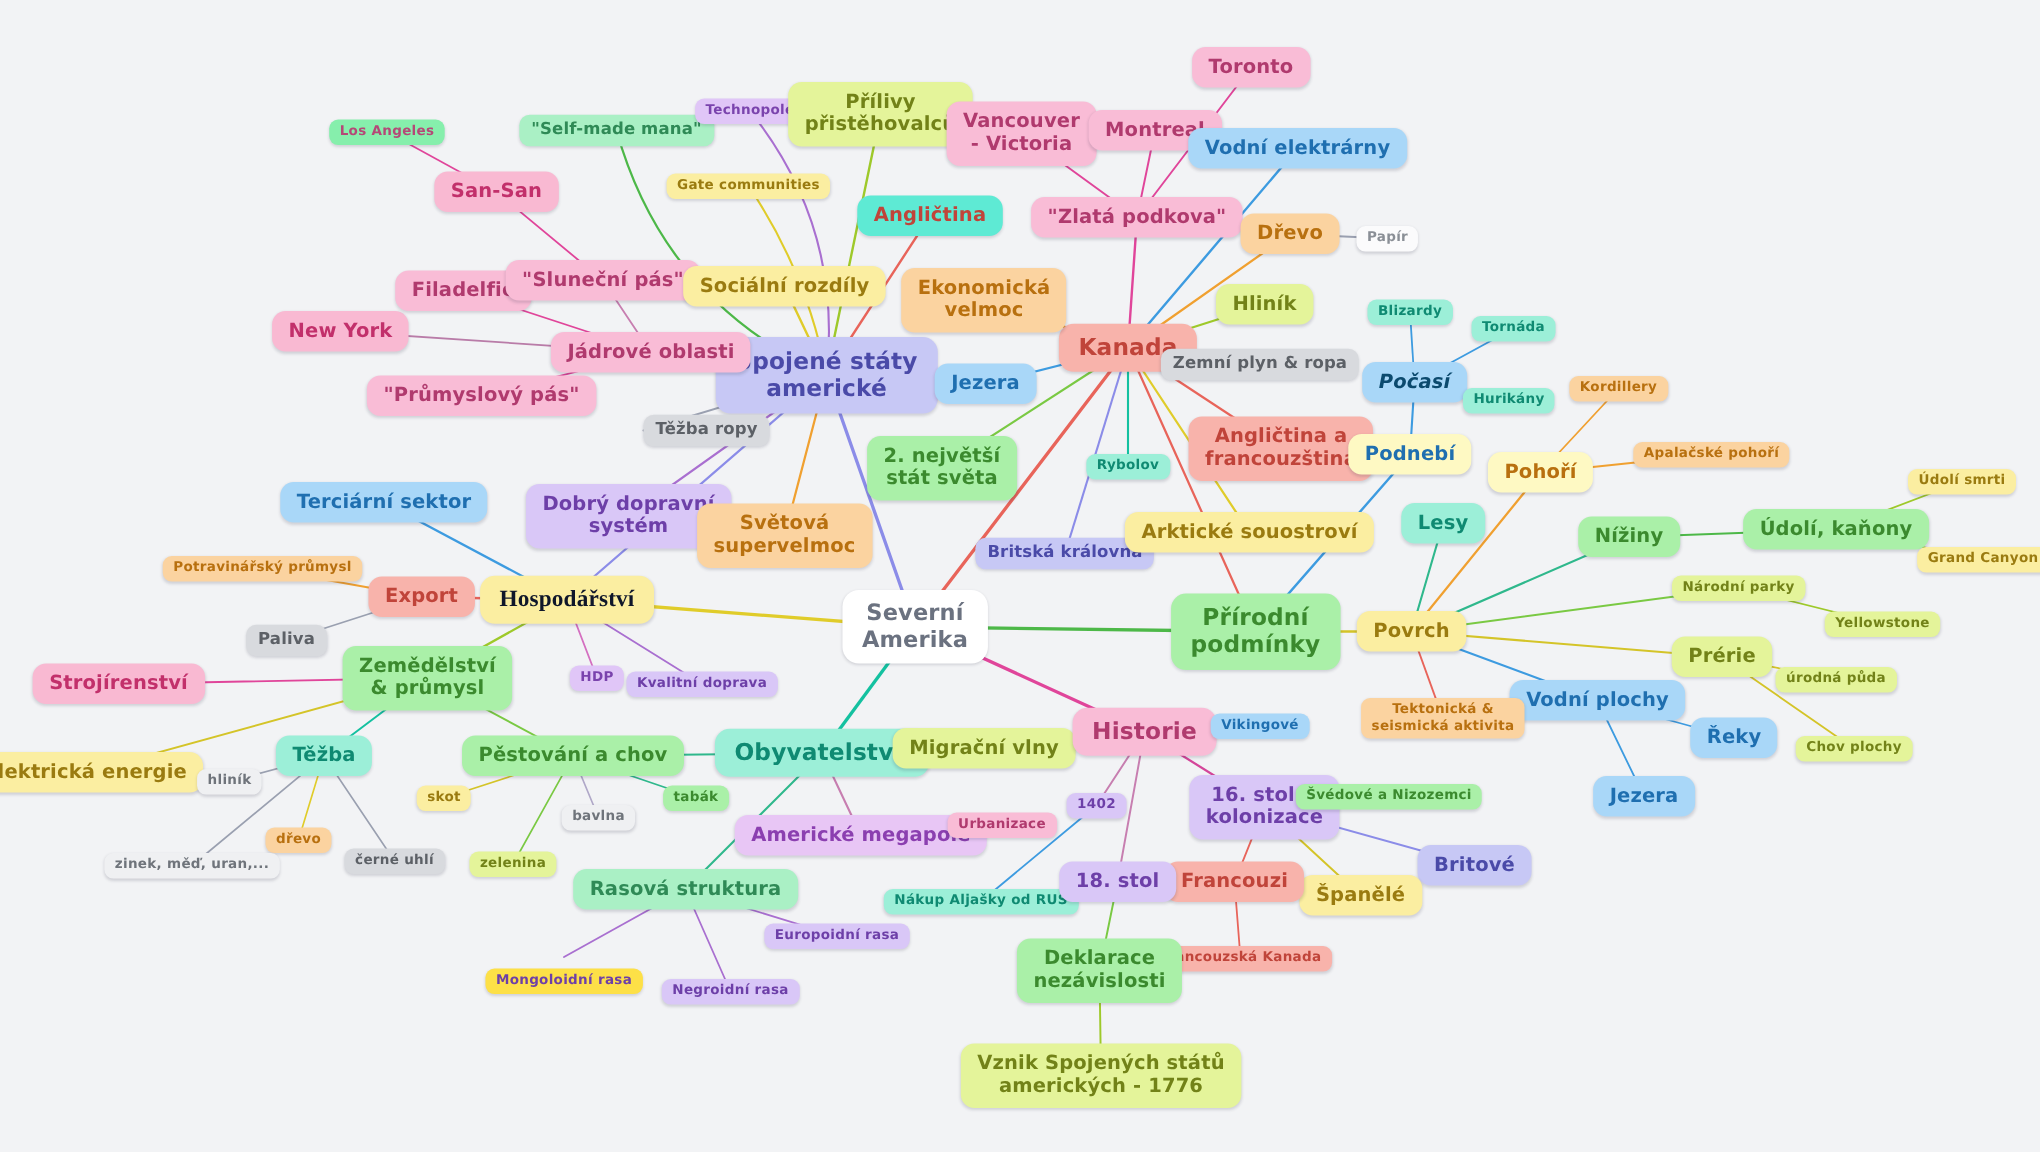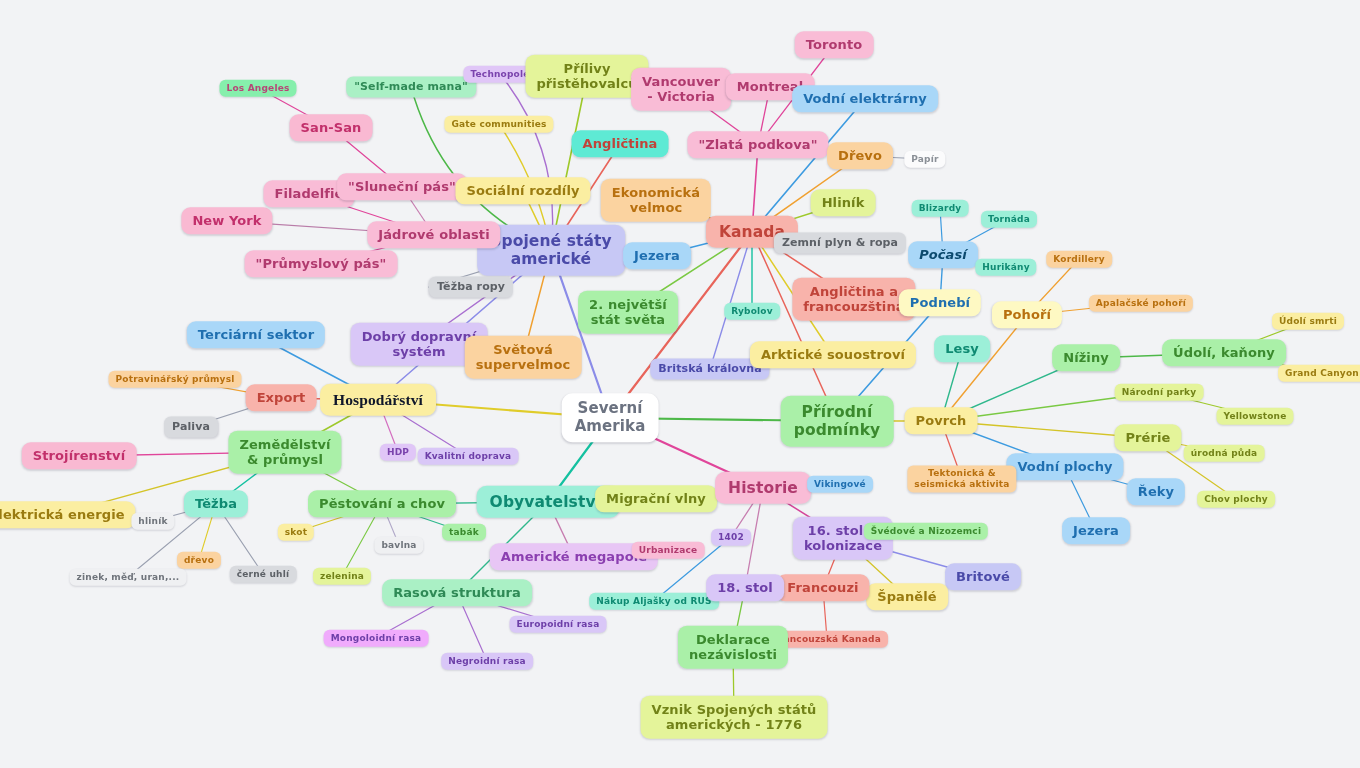--- a/index.html
+++ b/index.html
@@ -240,21 +240,21 @@
       <div class="node t-sub" style="left: 382px; top: 504px; background: rgb(170, 240, 168); color: rgb(59, 138, 46);">Pěstování a chov</div>
       <div class="node t-tiny" style="left: 296px; top: 532px; background: rgb(251, 238, 161); color: rgb(154, 123, 16);">skot</div>
       <div class="node t-tiny" style="left: 342px; top: 576px; background: rgb(228, 244, 154); color: rgb(114, 130, 24);">zelenina</div>
       <div class="node t-tiny" style="left: 399px; top: 545px; background: rgb(239, 240, 242); color: rgb(111, 116, 123);">bavlna</div>
       <div class="node t-tiny" style="left: 464px; top: 532px; background: rgb(170, 240, 168); color: rgb(59, 138, 46);">tabák</div>
       <div class="node t-main" style="left: 548px; top: 502px; background: rgb(156, 239, 216); color: rgb(15, 138, 114);">Obyvatelstvo</div>
       <div class="node t-sub" style="left: 656px; top: 499px; background: rgb(228, 244, 154); color: rgb(114, 130, 24);">Migrační vlny</div>
       <div class="node t-sub" style="left: 574px; top: 557px; background: rgb(232, 198, 245); color: rgb(139, 63, 176);">Americké megapole</div>
       <div class="node t-tiny" style="left: 668px; top: 550px; background: rgb(249, 188, 214); color: rgb(176, 58, 110);">Urbanizace</div>
       <div class="node t-sub" style="left: 457px; top: 593px; background: rgb(170, 240, 197); color: rgb(47, 138, 86);">Rasová struktura</div>
-      <div class="node t-tiny" style="left: 376px; top: 638px; background: #f0abfc; color: rgb(109, 63, 168); text-align: center;">Mongoloidní rasa</div>
+      <div class="node t-tiny" style="left: 376px; top: 654px; background: #fde047; color: rgb(109, 63, 168); text-align: center;">Mongoloidní rasa</div>
       <div class="node t-tiny" style="left: 487px; top: 661px; background: rgb(217, 199, 247); color: rgb(109, 63, 168);">Negroidní rasa</div>
       <div class="node t-tiny" style="left: 558px; top: 624px; background: rgb(217, 199, 247); color: rgb(109, 63, 168);">Europoidní rasa</div>
       <div class="node t-main" style="left: 763px; top: 488px; background: rgb(249, 188, 214); color: rgb(176, 58, 110);">Historie</div>
       <div class="node t-tiny" style="left: 840px; top: 484px; background: rgb(169, 215, 248); color: rgb(31, 111, 176);">Vikingové</div>
       <div class="node t-sub" style="left: 843px; top: 538px; background: rgb(217, 199, 247); color: rgb(109, 63, 168);">16. stol. -
 kolonizace</div>
       <div class="node t-tiny" style="left: 926px; top: 531px; background: rgb(170, 240, 168); color: rgb(59, 138, 46);">Švédové a Nizozemci</div>
       <div class="node t-sub" style="left: 983px; top: 577px; background: rgb(199, 200, 245); color: rgb(74, 74, 168);">Britové</div>
       <div class="node t-sub" style="left: 907px; top: 597px; background: rgb(251, 238, 161); color: rgb(154, 123, 16);">Španělé</div>
       <div class="node t-sub" style="left: 823px; top: 588px; background: rgb(248, 179, 171); color: rgb(192, 68, 58);">Francouzi</div>

